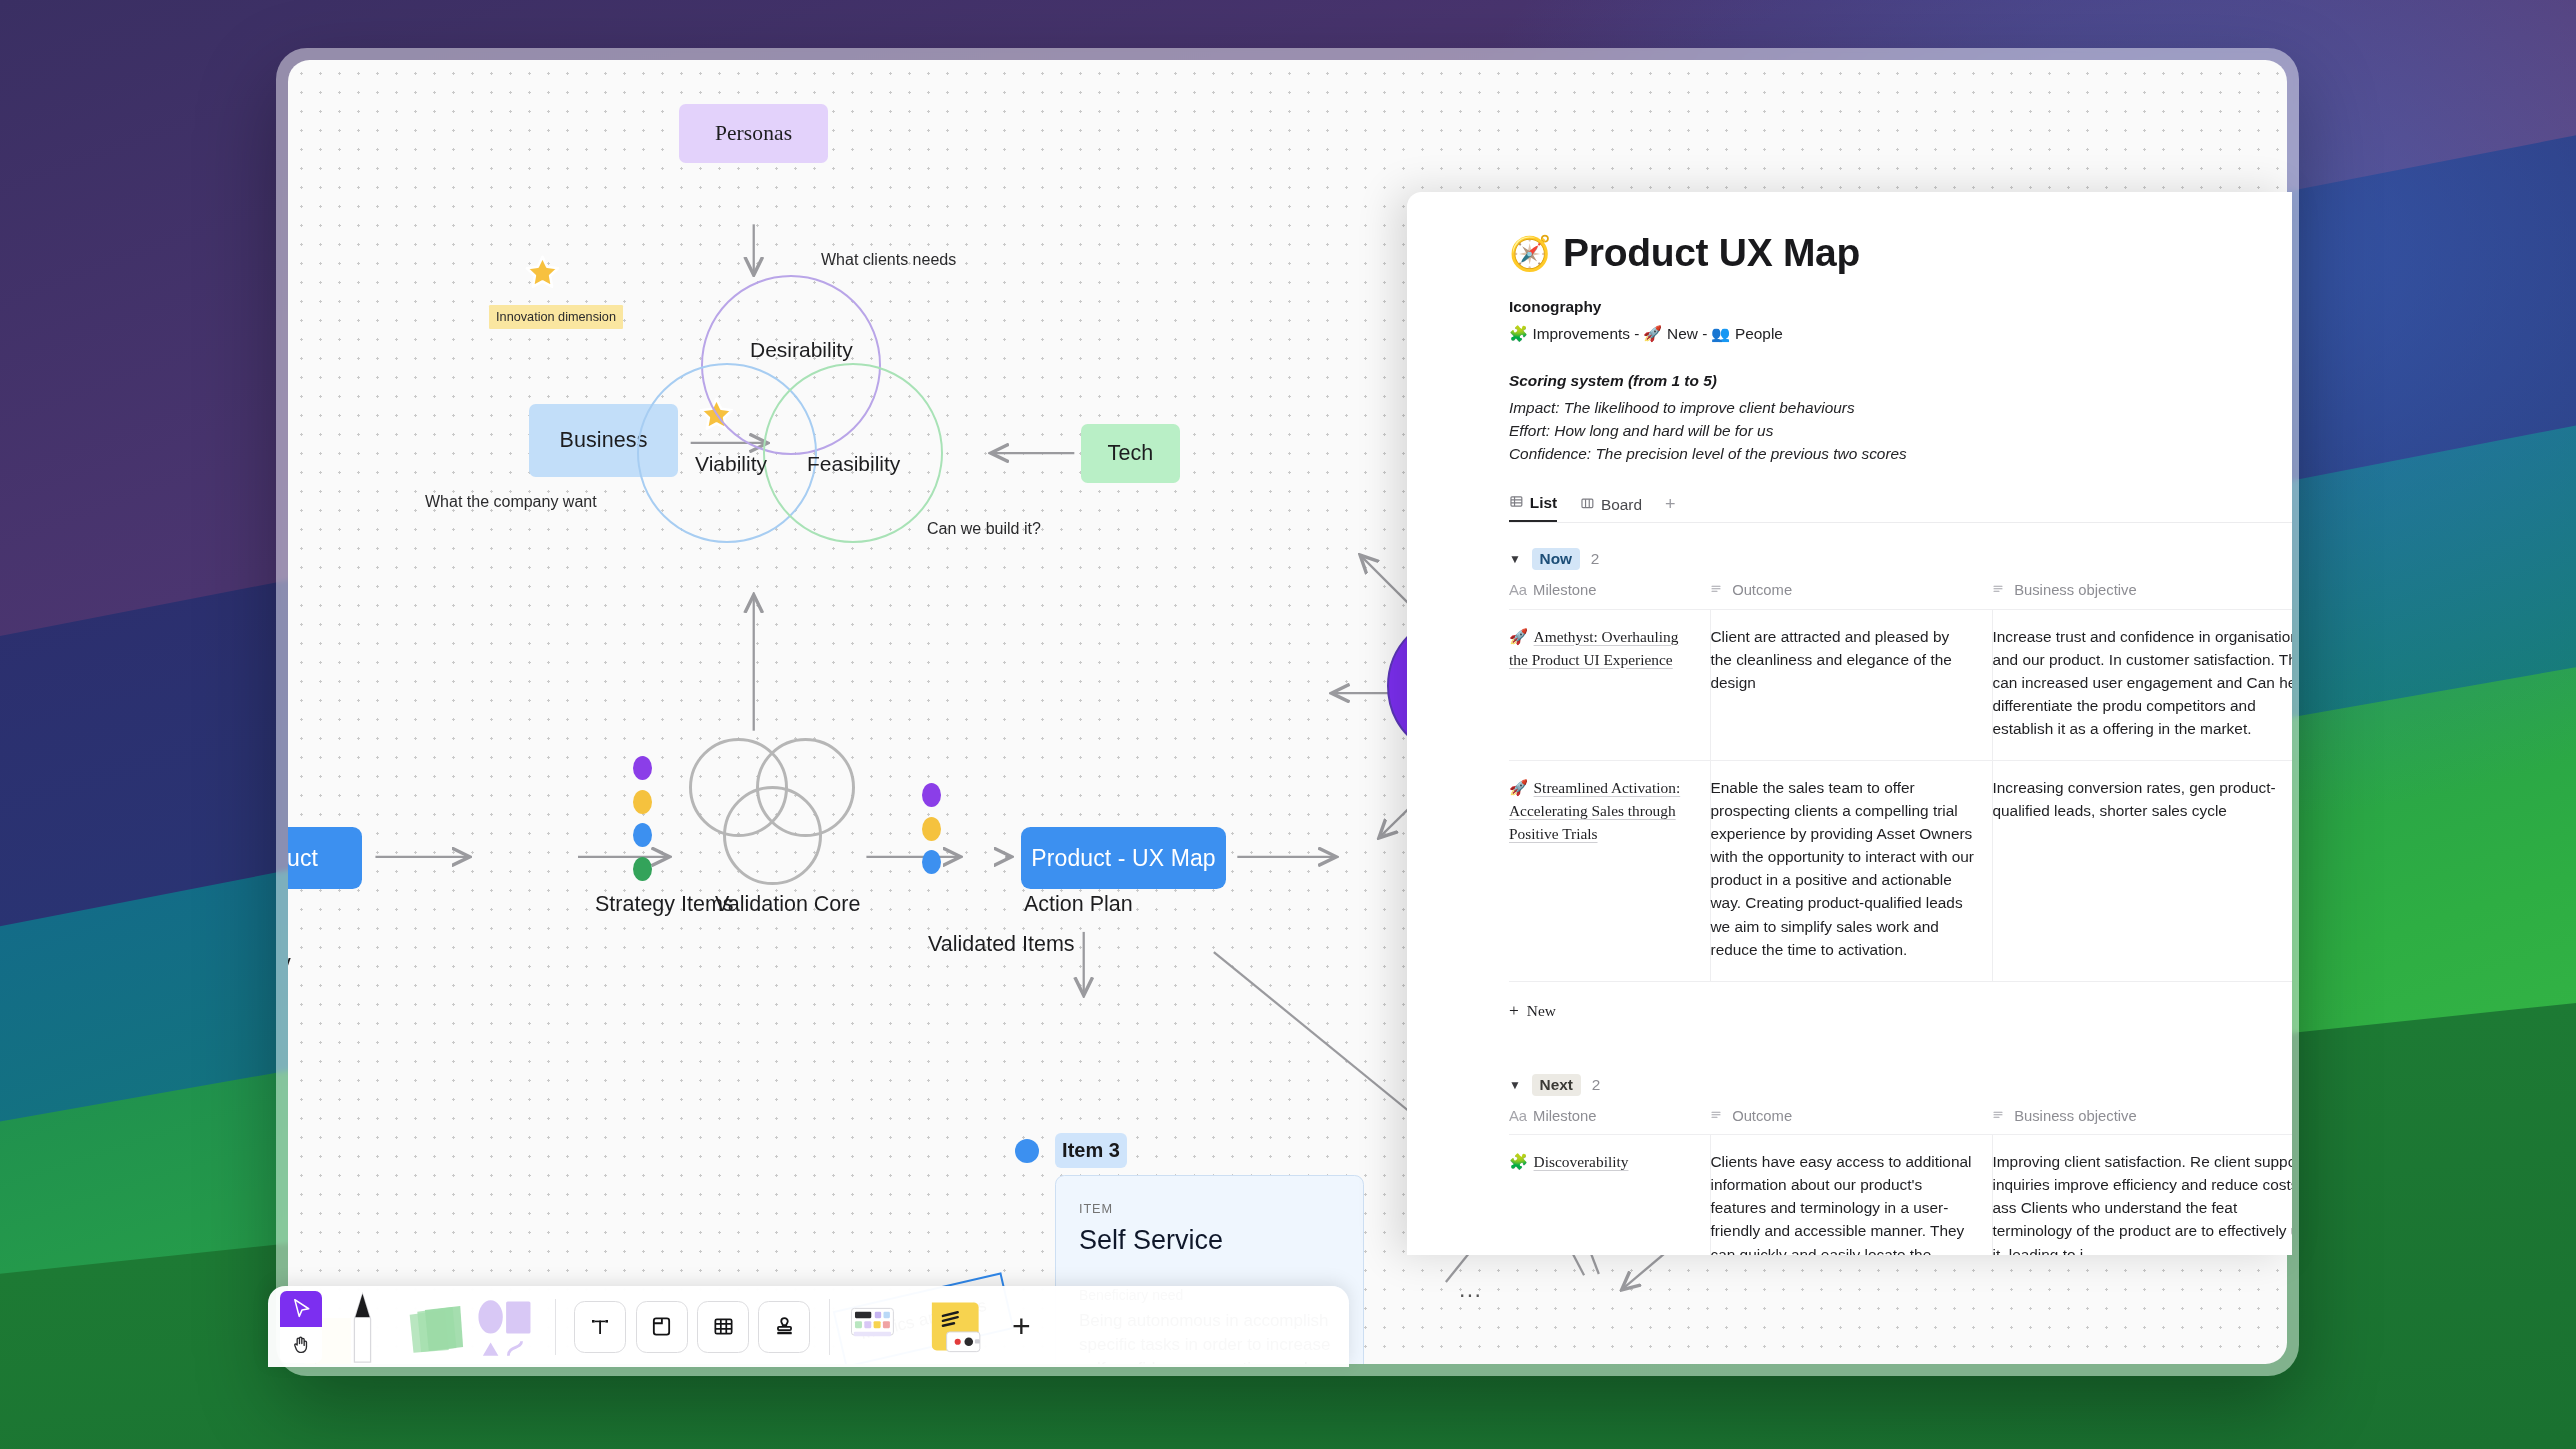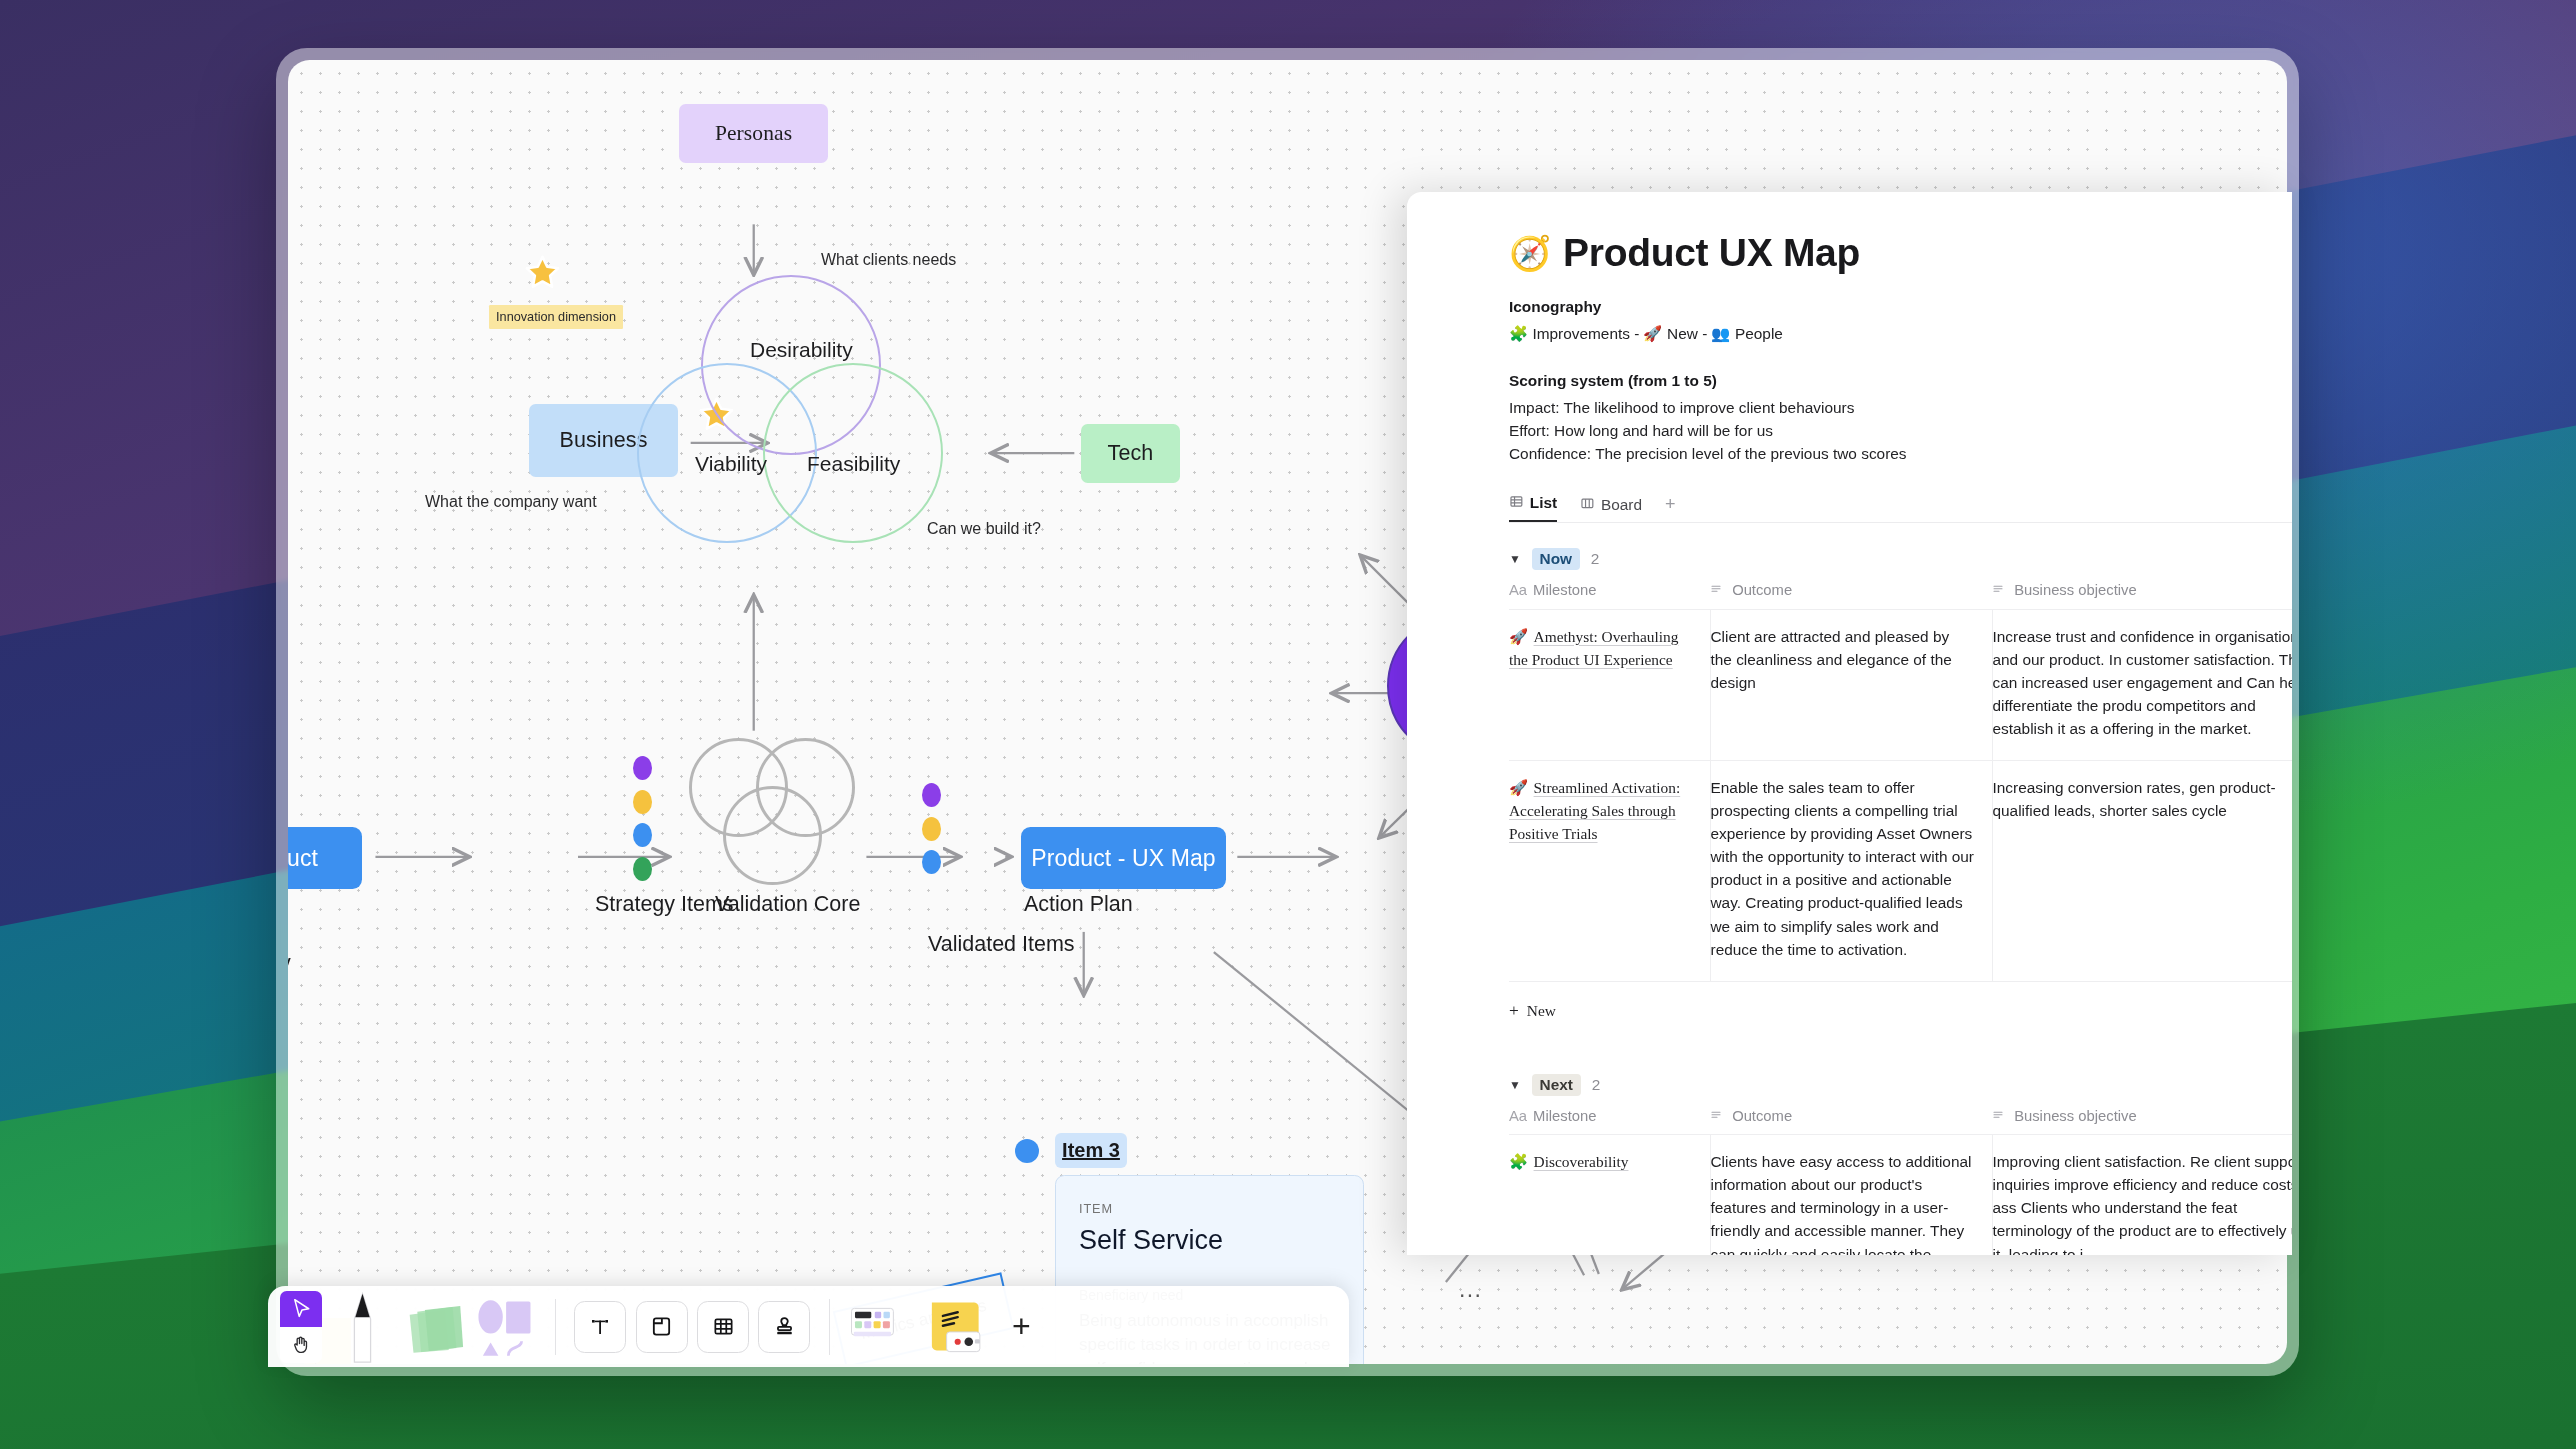--- a/index.html
+++ b/index.html
@@ -105,21 +105,21 @@
   .d-yellow{ background:#f5c23e; }
   .d-blue  { background:#3c90f0; }
   .d-green { background:#33a35a; }
 
   
   .arrow-svg{ position:absolute; overflow:visible; }
 
   
   .item3-tag{
     left:767px; top:1073px; width:72px; height:35px; background:#cfe4fb; border-radius:6px;
-    display:flex; align-items:center; justify-content:center; font-size:20px; color:#18181a; font-weight:bold;text-decoration:underline;
+    display:flex; align-items:center; justify-content:center; font-size:20px; color:#18181a; font-weight:bold;
   }
   .item3-dot{ left:727px; top:1079px; width:24px; height:24px; border-radius:50%; background:#3c90f0; }
   .self-card{
     left:767px; top:1115px; width:309px; height:215px; background:#eff6fe;
     border:1px solid #cddff3; border-radius:9.4px; padding:25.5px 23px 0 23px; overflow:hidden;
   }
   .self-card .k{ font-size:12.7px; letter-spacing:0.9px; color:#737373; }
   .self-card .t{ font-size:27px; color:#0f172a; margin-top:9px; }
   .self-card .sub{ font-size:14px; color:#3a3a3c; margin-top:31px; }
   .self-card .body{ font-size:17px; color:#1d1d1f; line-height:1.42; margin-top:6.7px; }
@@ -161,21 +161,21 @@
     background:#fff; border-radius:14.8px 0 0 0;
     box-shadow:-10.7px 0 40px rgba(0,0,0,.14);
     overflow:hidden;
   }
   #notion-inner{ padding:39px 0 0 102px; }
   .n-title{ display:flex; align-items:center; gap:12px; font-size:39px; font-weight:bold; color:#19191c; letter-spacing:-0.3px; }
   .n-title .emoji{ font-size:34px; }
   .n-h{ font-size:15.4px; font-weight:bold; color:#19191c; }
   .n-p{ font-size:15.4px; color:#232326; line-height:1.48; }
   .n-block{ margin-top:23px; }
-  .n-block2{ margin-top:27px; }
+  .n-block2{ margin-top:27px;font-style:italic; }
 
   .n-tabs{ display:flex; align-items:flex-end; gap:23px; margin-top:28px; border-bottom:1px solid #ececee; padding-right:107px; }
   .n-tab{ display:flex; align-items:center; gap:6px; font-size:15.4px; color:#49494d; padding-bottom:8px; }
   .n-tab.active{ color:#19191c; border-bottom:2px solid #262629; font-weight:bold; }
   .n-tab .ic{ font-size:14.8px; color:#7c7c82; }
   .n-tab-add{ font-size:18px; color:#9a9aa0; padding-bottom:6.7px; }
 
   .grp{ margin-top:25.5px; }
   .grp-head{ display:flex; align-items:center; gap:10.7px; }
   .grp-caret{ font-size:12px; color:#3a3a3e; }

